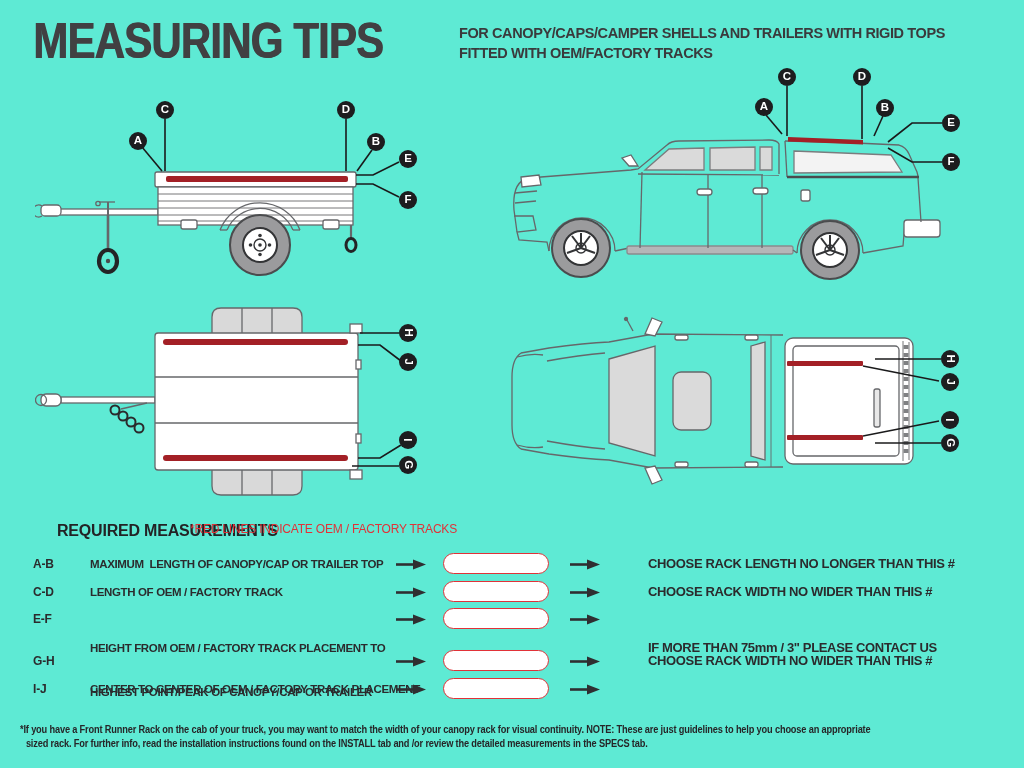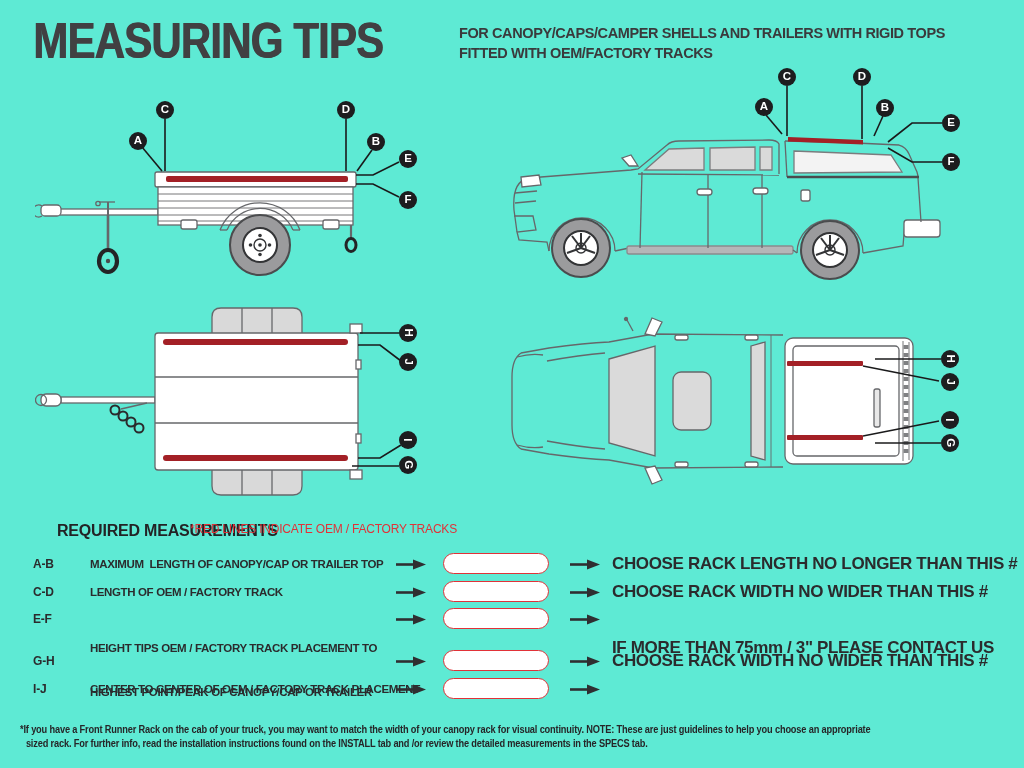--- a/index.html
+++ b/index.html
@@ -23,21 +23,21 @@
   .legend-title{position:absolute;left:33px;top:522px;font-size:16px;font-weight:bold;
                 letter-spacing:-.2px;color:#232325;white-space:nowrap;padding-left:24px;}
   .legend-note{position:absolute;left:190px;top:522px;font-size:12px;font-weight:normal;
                letter-spacing:-.2px;color:#E13238;white-space:nowrap;}
   
   .m-row{position:absolute;left:0;width:920px;height:30px;}
   .m-key{position:absolute;left:33px;top:0;font-size:12px;font-weight:bold;color:#2b2b2d;
          letter-spacing:-.2px;white-space:pre;}
   .m-desc{position:absolute;left:70px;top:0;font-size:11.5px;font-weight:bold;color:#2b2b2d;
           letter-spacing:-.35px;line-height:14.5px;white-space:pre;margin-left:20px;}
-  .m-res{position:absolute;left:612px;top:0;font-size:17px;font-weight:bold;color:#2b2b2d;
+  .m-res{position:absolute;left:648px;top:0;font-size:13px;font-weight:bold;color:#2b2b2d;
          letter-spacing:-.35px;line-height:14.5px;white-space:pre;}
   .m-arrow1{position:absolute;left:396px;top:1px;}
   .m-arrow2{position:absolute;left:570px;top:1px;}
   .m-pill{position:absolute;left:443px;top:-4px;width:104px;height:19px;border:1.7px solid #E13238;
           border-radius:11px;background:#fff;}
   
   .footnote{position:absolute;left:20px;top:723px;width:1200px;font-size:11px;font-weight:bold;
             color:#262628;line-height:13.5px;letter-spacing:-.2px;white-space:nowrap;
             transform:scaleX(.84);transform-origin:left top;}
   .footnote .l2{padding-left:7px;}
@@ -347,21 +347,21 @@
     <svg class="m-arrow2" width="30" height="13" viewBox="0 0 30 13">
         <line x1="0" y1="6.5" x2="19" y2="6.5" stroke="#2f2f31" stroke-width="2.6"></line>
         <polygon points="17,1.5 30,6.5 17,11.5" fill="#2f2f31"></polygon>
       </svg>
     <span class="m-res">CHOOSE RACK WIDTH NO WIDER THAN THIS #</span>
   </div>
 
   <div class="m-row" style="top:612px">
     <span class="m-key">E-F</span>
     <span class="m-desc">
-      <div>HEIGHT TIPS OEM / FACTORY TRACK PLACEMENT TO</div>
+      <div>HEIGHT FROM OEM / FACTORY TRACK PLACEMENT TO</div>
       <div>HIGHEST POINT/PEAK OF CANOPY/CAP OR TRAILER</div>
     </span>
     <svg class="m-arrow1" width="30" height="13" viewBox="0 0 30 13">
         <line x1="0" y1="6.5" x2="19" y2="6.5" stroke="#2f2f31" stroke-width="2.6"></line>
         <polygon points="17,1.5 30,6.5 17,11.5" fill="#2f2f31"></polygon>
       </svg>
     <div class="m-pill"></div>
     <svg class="m-arrow2" width="30" height="13" viewBox="0 0 30 13">
         <line x1="0" y1="6.5" x2="19" y2="6.5" stroke="#2f2f31" stroke-width="2.6"></line>
         <polygon points="17,1.5 30,6.5 17,11.5" fill="#2f2f31"></polygon>

